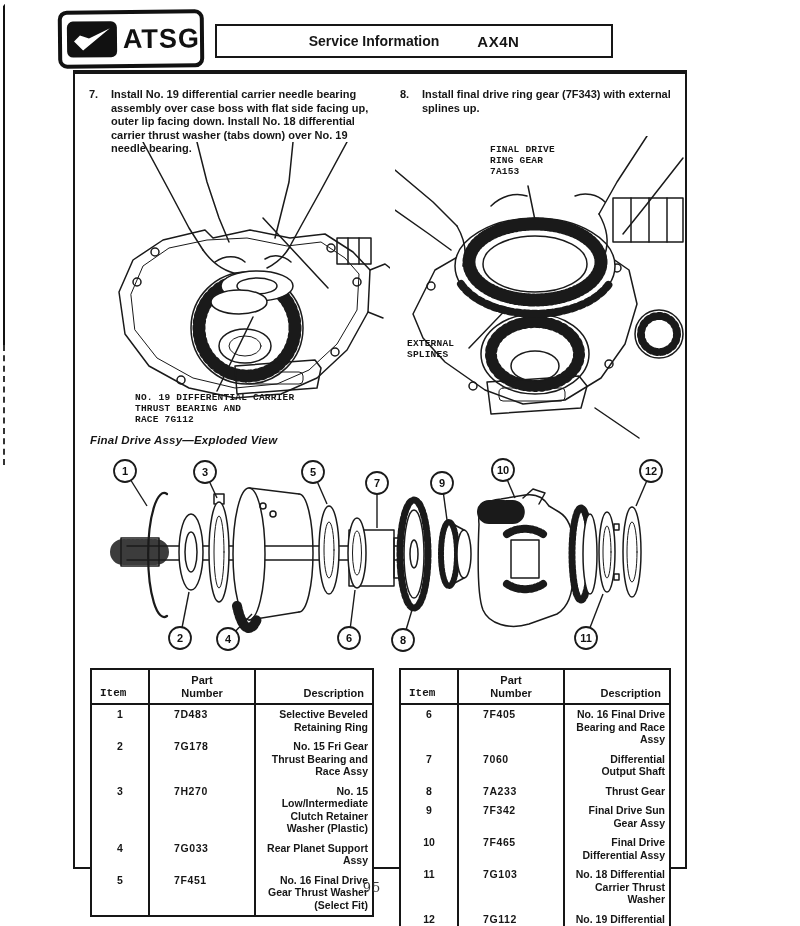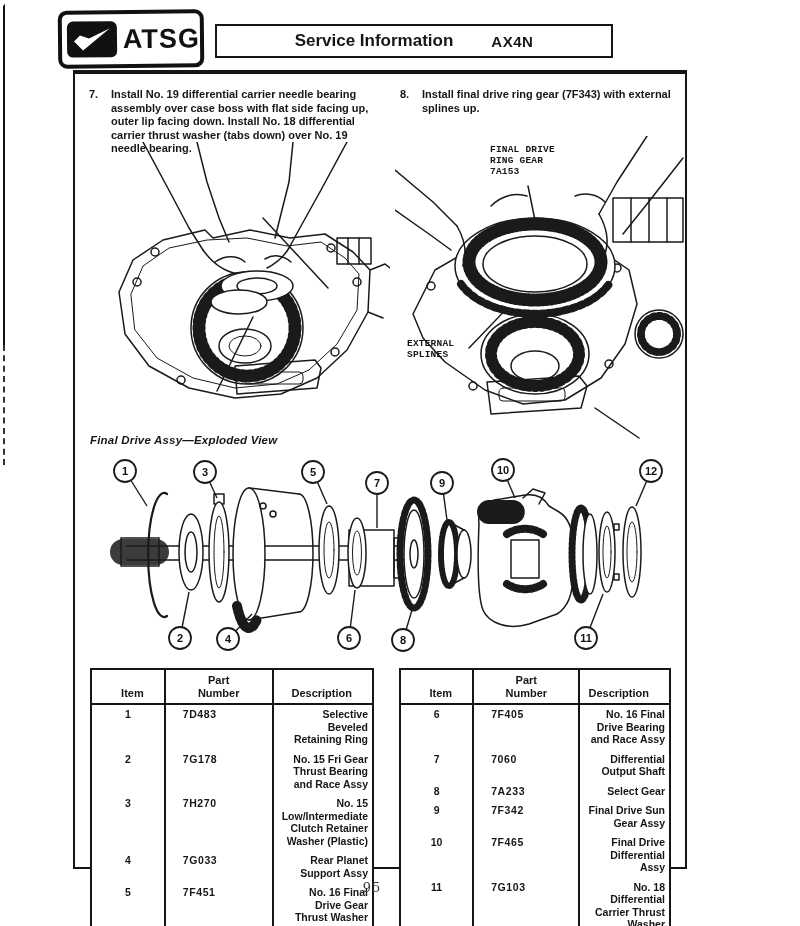--- a/index.html
+++ b/index.html
@@ -9,21 +9,21 @@
   .edge-line{position:absolute;left:3px;top:0;width:2px;height:345px;background:#111;}
   .edge-line-dash{position:absolute;left:3px;top:345px;height:120px;border-left:2px dashed #333;}
   
   .logo{position:absolute;left:58px;top:10px;width:138px;height:50px;border:4px solid #111;
         border-radius:9px;background:#fff;display:flex;align-items:center;transform:rotate(-0.6deg);}
   .logo-tile{width:52px;height:36px;background:#111;border-radius:6px;margin-left:5px;
              display:flex;align-items:center;justify-content:center;}
   .logo-text{font-weight:700;font-size:27px;letter-spacing:1px;margin-left:6px;color:#111;}
   .svc-box{position:absolute;left:215px;top:24px;width:394px;height:30px;border:2px solid #161616;
            display:flex;align-items:center;justify-content:center;gap:38px;background:#fff;}
-  .svc-title{font-weight:700;font-size:17px;}
+  .svc-title{font-weight:700;font-size:14px;}
   .svc-model{font-weight:700;font-size:15px;letter-spacing:0.5px;}
   
   .frame{position:absolute;left:73px;top:70px;width:610px;height:793px;background:#fff;
          border:2px solid #161616;border-top-width:4px;}
   
   .instr{position:absolute;display:flex;font-size:11px;line-height:13.5px;font-weight:700;}
   .instr .num{width:22px;flex:0 0 22px;}
   .instr-7{left:14px;top:14px;width:285px;}
   .instr-8{left:325px;top:14px;width:282px;}
   
@@ -35,27 +35,27 @@
   .lbl-r-top{left:415px;top:70px;width:100px;}
   .lbl-r-bot{left:332px;top:264px;width:80px;}
   .ev-title{position:absolute;left:15px;top:360px;font-size:11.5px;font-weight:700;letter-spacing:0.2px;font-style:italic;}
   
   .ptable{position:absolute;border-collapse:collapse;background:#fff;font-weight:700;}
   .ptable,.ptable th,.ptable td{border-color:#161616;}
   .ptable{border:2px solid #161616;}
   .tbl-left{left:15px;top:594px;width:284px;}
   .tbl-right{left:324px;top:594px;width:272px;}
   .ptable th{border-bottom:2px solid #161616;font-size:11px;vertical-align:bottom;
-             padding:4px 20px 3px;white-space:pre-line;line-height:13px;}
-  .ptable th.c0{width:40px;text-align:right;}
+             padding:4px 8px 3px;white-space:pre-line;line-height:13px;}
+  .ptable th.c0{width:40px;text-align:left;font-family:Liberation Mono, monospace;}
   .ptable th.c1{width:88px;text-align:center;}
   .ptable th.c2{text-align:right;padding-left:8px;}
   .ptable td{font-size:10.5px;line-height:12.5px;vertical-align:top;padding:3px 4px 4px;}
   .ptable td.c0{text-align:center;}
-  .ptable td.c1{padding-left:17px;letter-spacing:0.6px;margin-left:11px;}
+  .ptable td.c1{padding-left:24px;letter-spacing:0.6px;margin-left:11px;}
   .ptable td.c2{padding-left:8px;padding-right:4px;text-align:right;}
   .ptable td.c1,.ptable td.c2{border-left:2px solid #161616;}
   .ptable th.c1,.ptable th.c2{border-left:2px solid #161616;}
   .pageno{position:absolute;left:352px;top:880px;width:40px;text-align:center;
           font-family:"DejaVu Serif",serif;font-size:13px;color:#3a3a3a;letter-spacing:1px;}
   svg .ln{stroke:#1a1a1a;fill:none;stroke-width:1.5;stroke-linecap:round;stroke-linejoin:round;}
   svg .thin{stroke-width:1;}
   svg .hatch{stroke:#1a1a1a;fill:none;}
   svg .wfill{fill:#fff;stroke:#1a1a1a;stroke-width:1.5;}
 </style>
@@ -125,20 +125,23 @@
         <path d="M208,0 L204,40 L196,72 L190,96"></path>
         <path d="M204,106 C198,116 190,122 182,126"></path>
 
         <ellipse class="wfill" cx="172" cy="144" rx="36" ry="15"></ellipse>
         <ellipse cx="172" cy="144" rx="20" ry="8"></ellipse>
         <ellipse class="wfill" cx="154" cy="160" rx="28" ry="12"></ellipse>
         <path d="M130,120 C140,113 152,113 160,120"></path>
         <path d="M206,120 C198,113 188,112 180,117"></path>
       </g>
     </svg>
+    <div class="fig-label lbl-l-bot">NO. 19 DIFFERENTIAL CARRIER
+THRUST BEARING AND
+RACE 7G112</div>
 
     <svg class="fig-art" style="left:320px;top:62px;" width="295" height="305" viewBox="0 0 295 305">
       <g class="ln">
 
         <line x1="133" y1="50" x2="142" y2="94"></line>
         <line x1="74" y1="212" x2="120" y2="164"></line>
 
         <path d="M18,178 L40,134 L78,112 L120,104 L168,104 L208,116 L234,134 L242,168 L230,208 L206,242 L170,264 L128,268 L90,254 L50,226 L28,202 Z"></path>
         <circle cx="36" cy="150" r="4"></circle>
           <circle cx="222" cy="132" r="4"></circle>
@@ -335,21 +338,21 @@
             <td class="c2">No. 16 Final Drive Bearing and Race Assy</td>
           </tr>
           <tr>
             <td class="c0">7</td>
             <td class="c1">7060</td>
             <td class="c2">Differential Output Shaft</td>
           </tr>
           <tr>
             <td class="c0">8</td>
             <td class="c1">7A233</td>
-            <td class="c2">Select Gear</td>
+            <td class="c2">Thrust Gear</td>
           </tr>
           <tr>
             <td class="c0">9</td>
             <td class="c1">7F342</td>
             <td class="c2">Final Drive Sun Gear Assy</td>
           </tr>
           <tr>
             <td class="c0">10</td>
             <td class="c1">7F465</td>
             <td class="c2">Final Drive Differential Assy</td>

